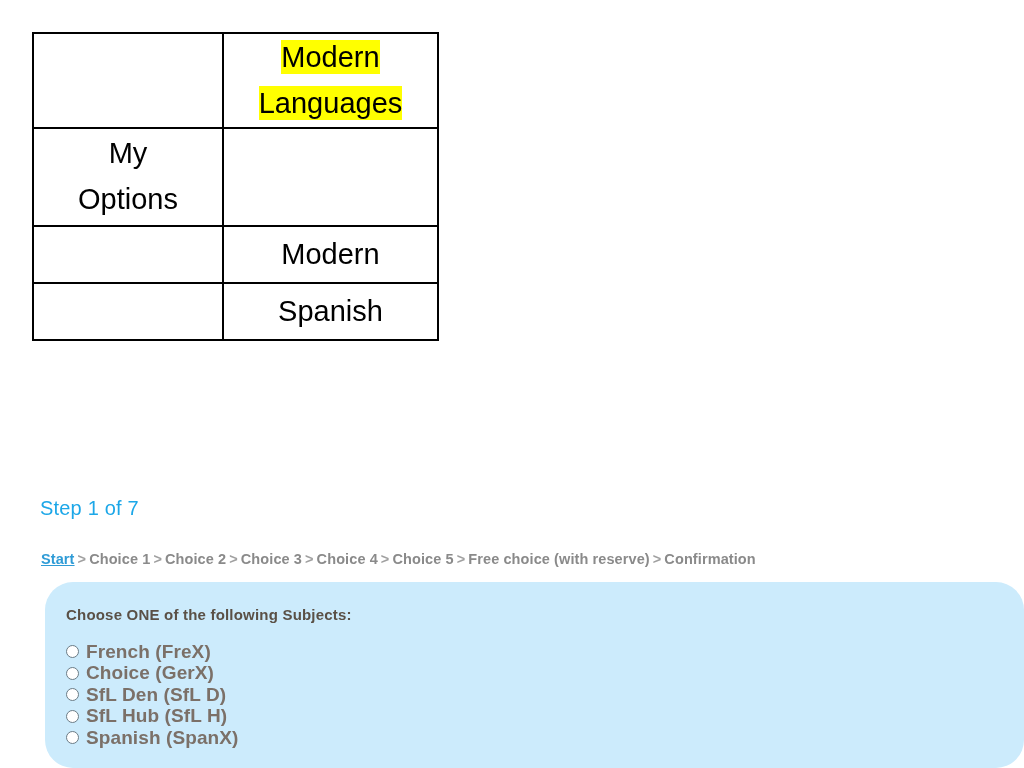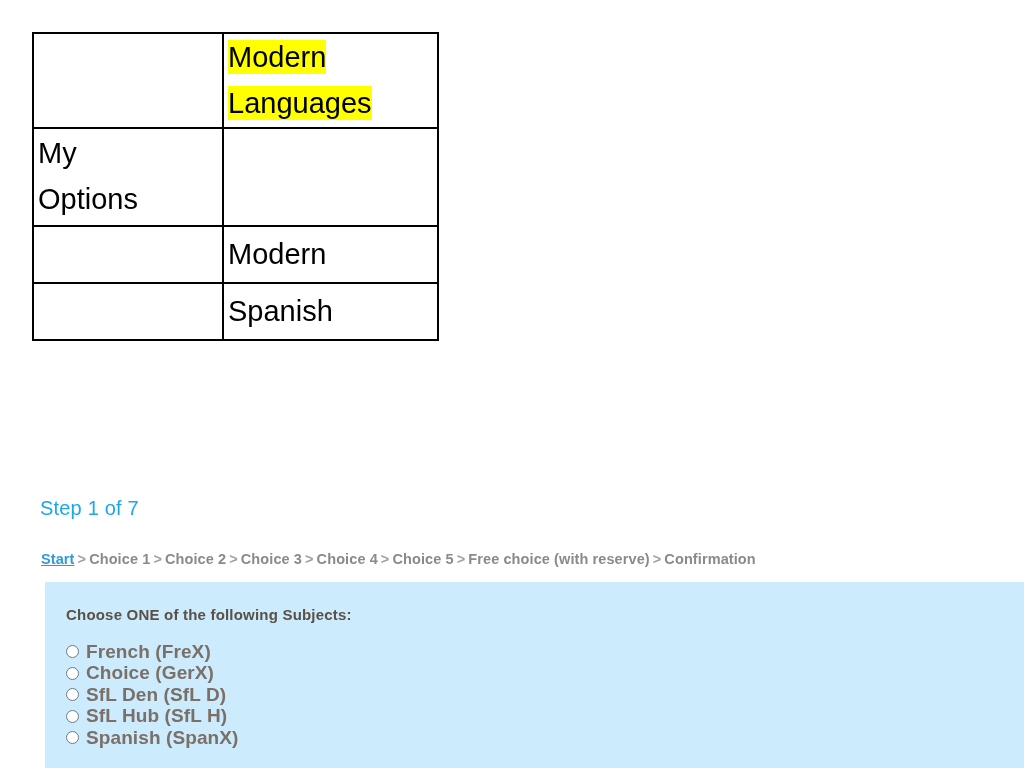--- a/index.html
+++ b/index.html
@@ -30,20 +30,21 @@
   table.options-table {
     border-collapse: collapse;
     table-layout: fixed;
     width: 389px;
     background: #ffffff;
   }
 
   table.options-table td {
     border: 2px solid #000000;
     padding: 0 4px;
+    text-align: center;
     vertical-align: middle;
     font-family: "Liberation Sans", sans-serif;
     font-size: 29px;
     font-weight: 400;
     line-height: 1.58;
     color: #000000;
   }
 
   td.col-label { width: 180px; }
   td.col-value { width: 205px; }
@@ -101,20 +102,21 @@
   }
 
   
   .choice-panel {
     position: absolute;
     left: 45px;
     top: 582px;
     width: 979px;
     height: 186px;
     background: #CCEBFC;
+    border-radius: 28px;
   }
 
   .panel-title {
     position: absolute;
     left: 21px;
     top: 24px;
     font-family: "Liberation Sans", sans-serif;
     font-size: 15px;
     font-weight: bold;
     color: #5a5046;

